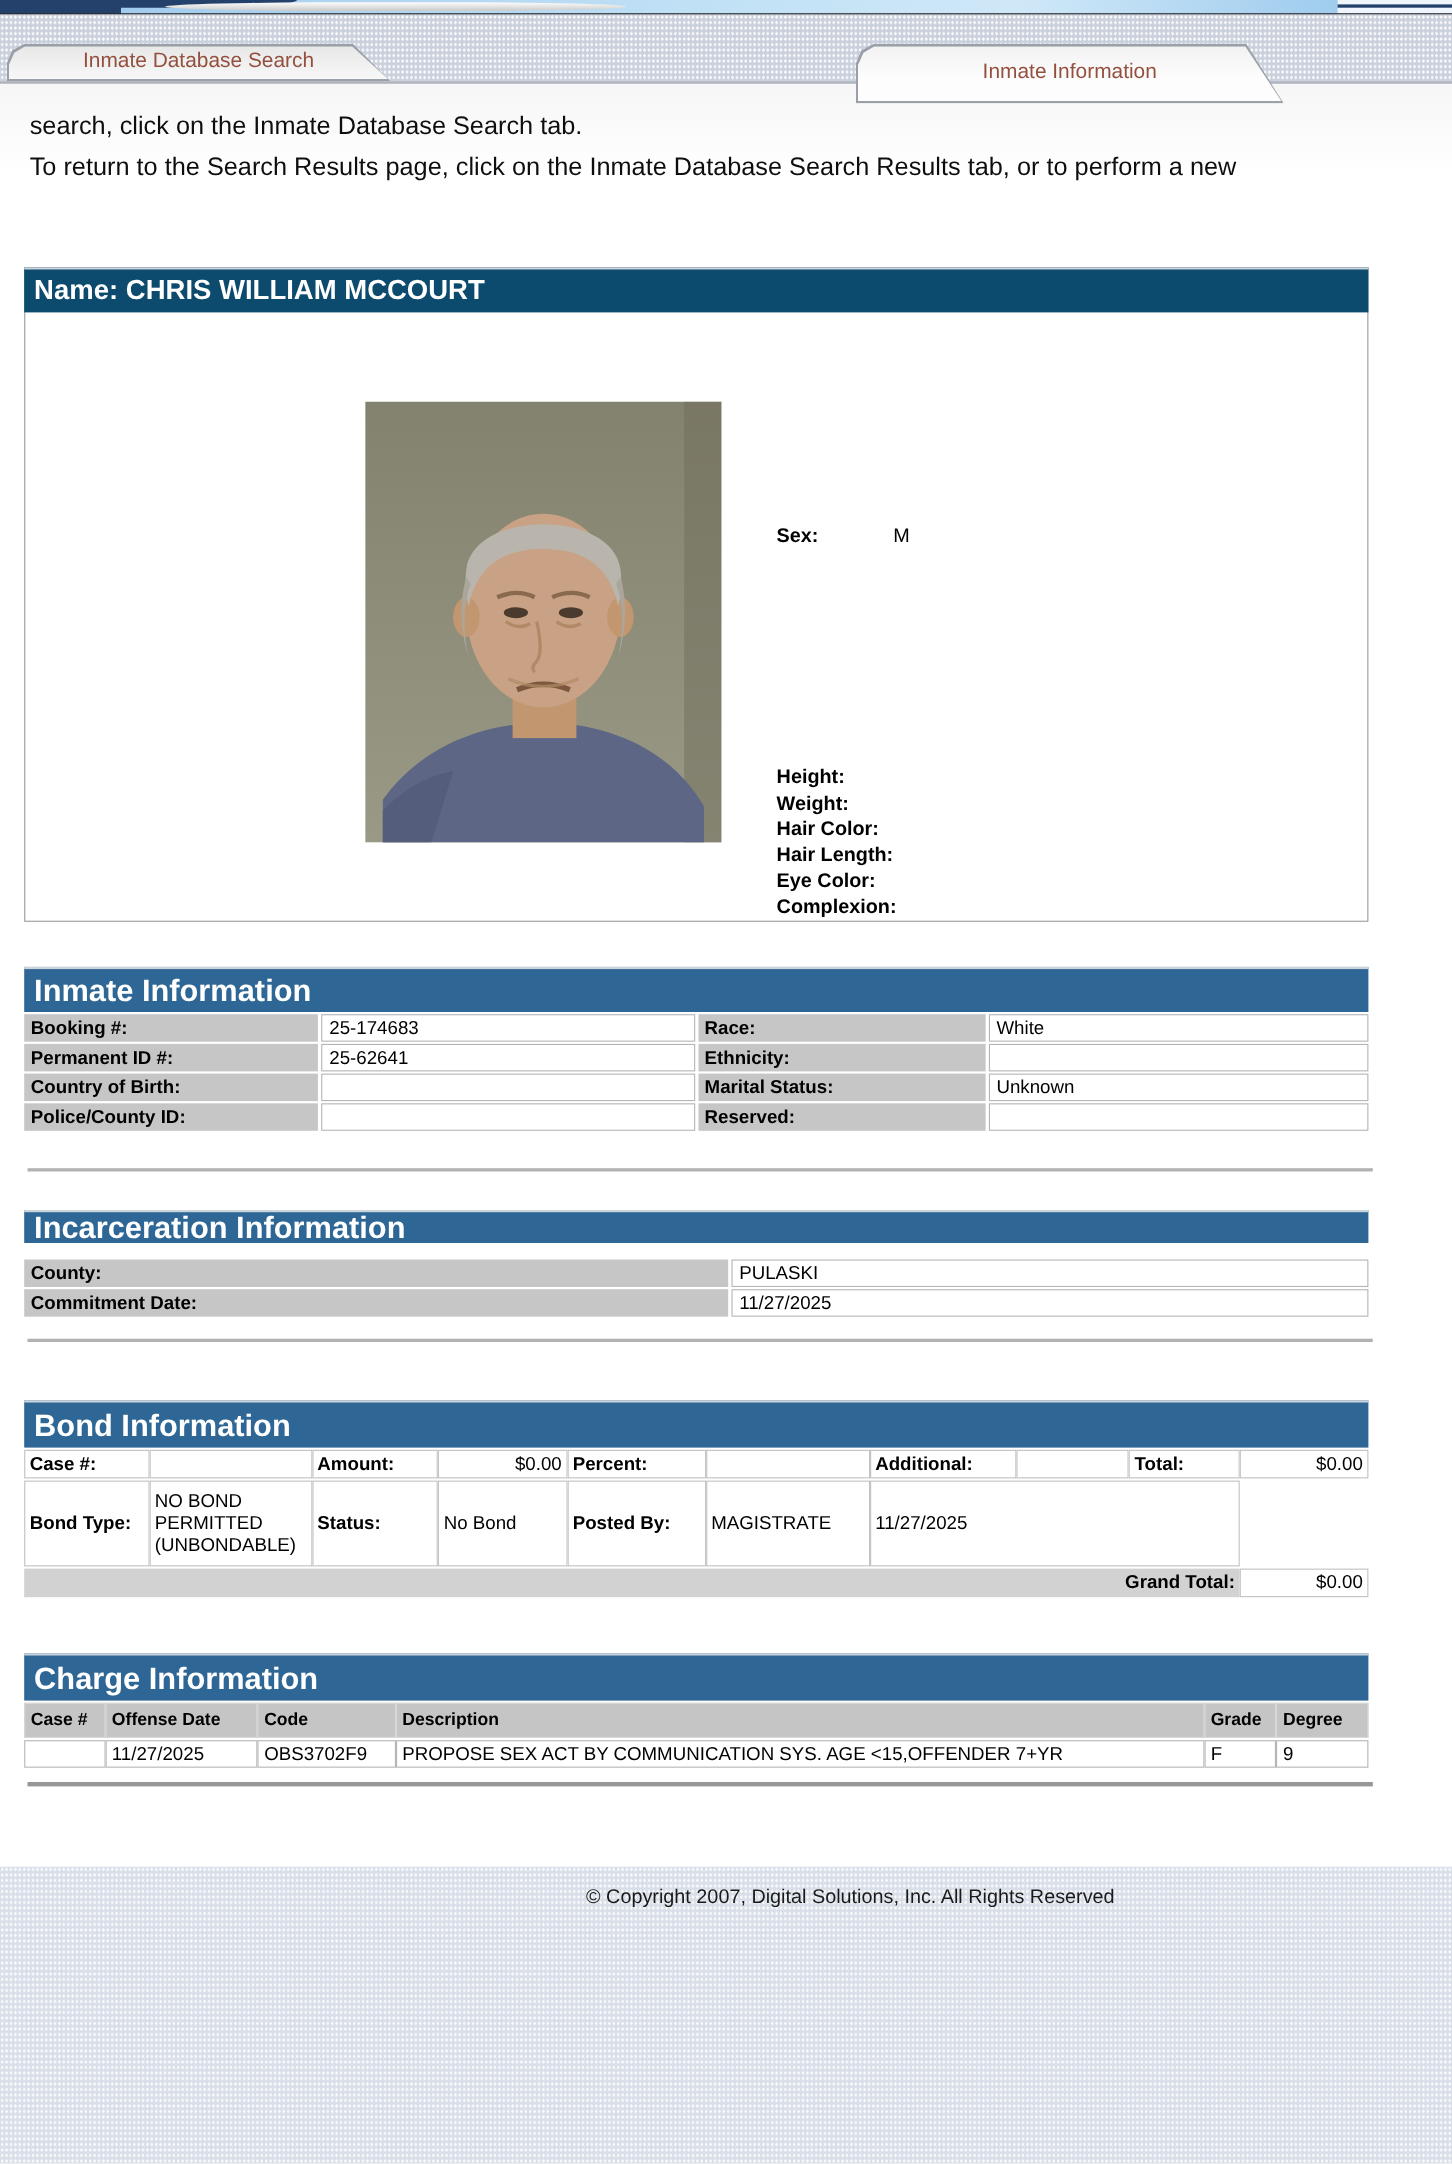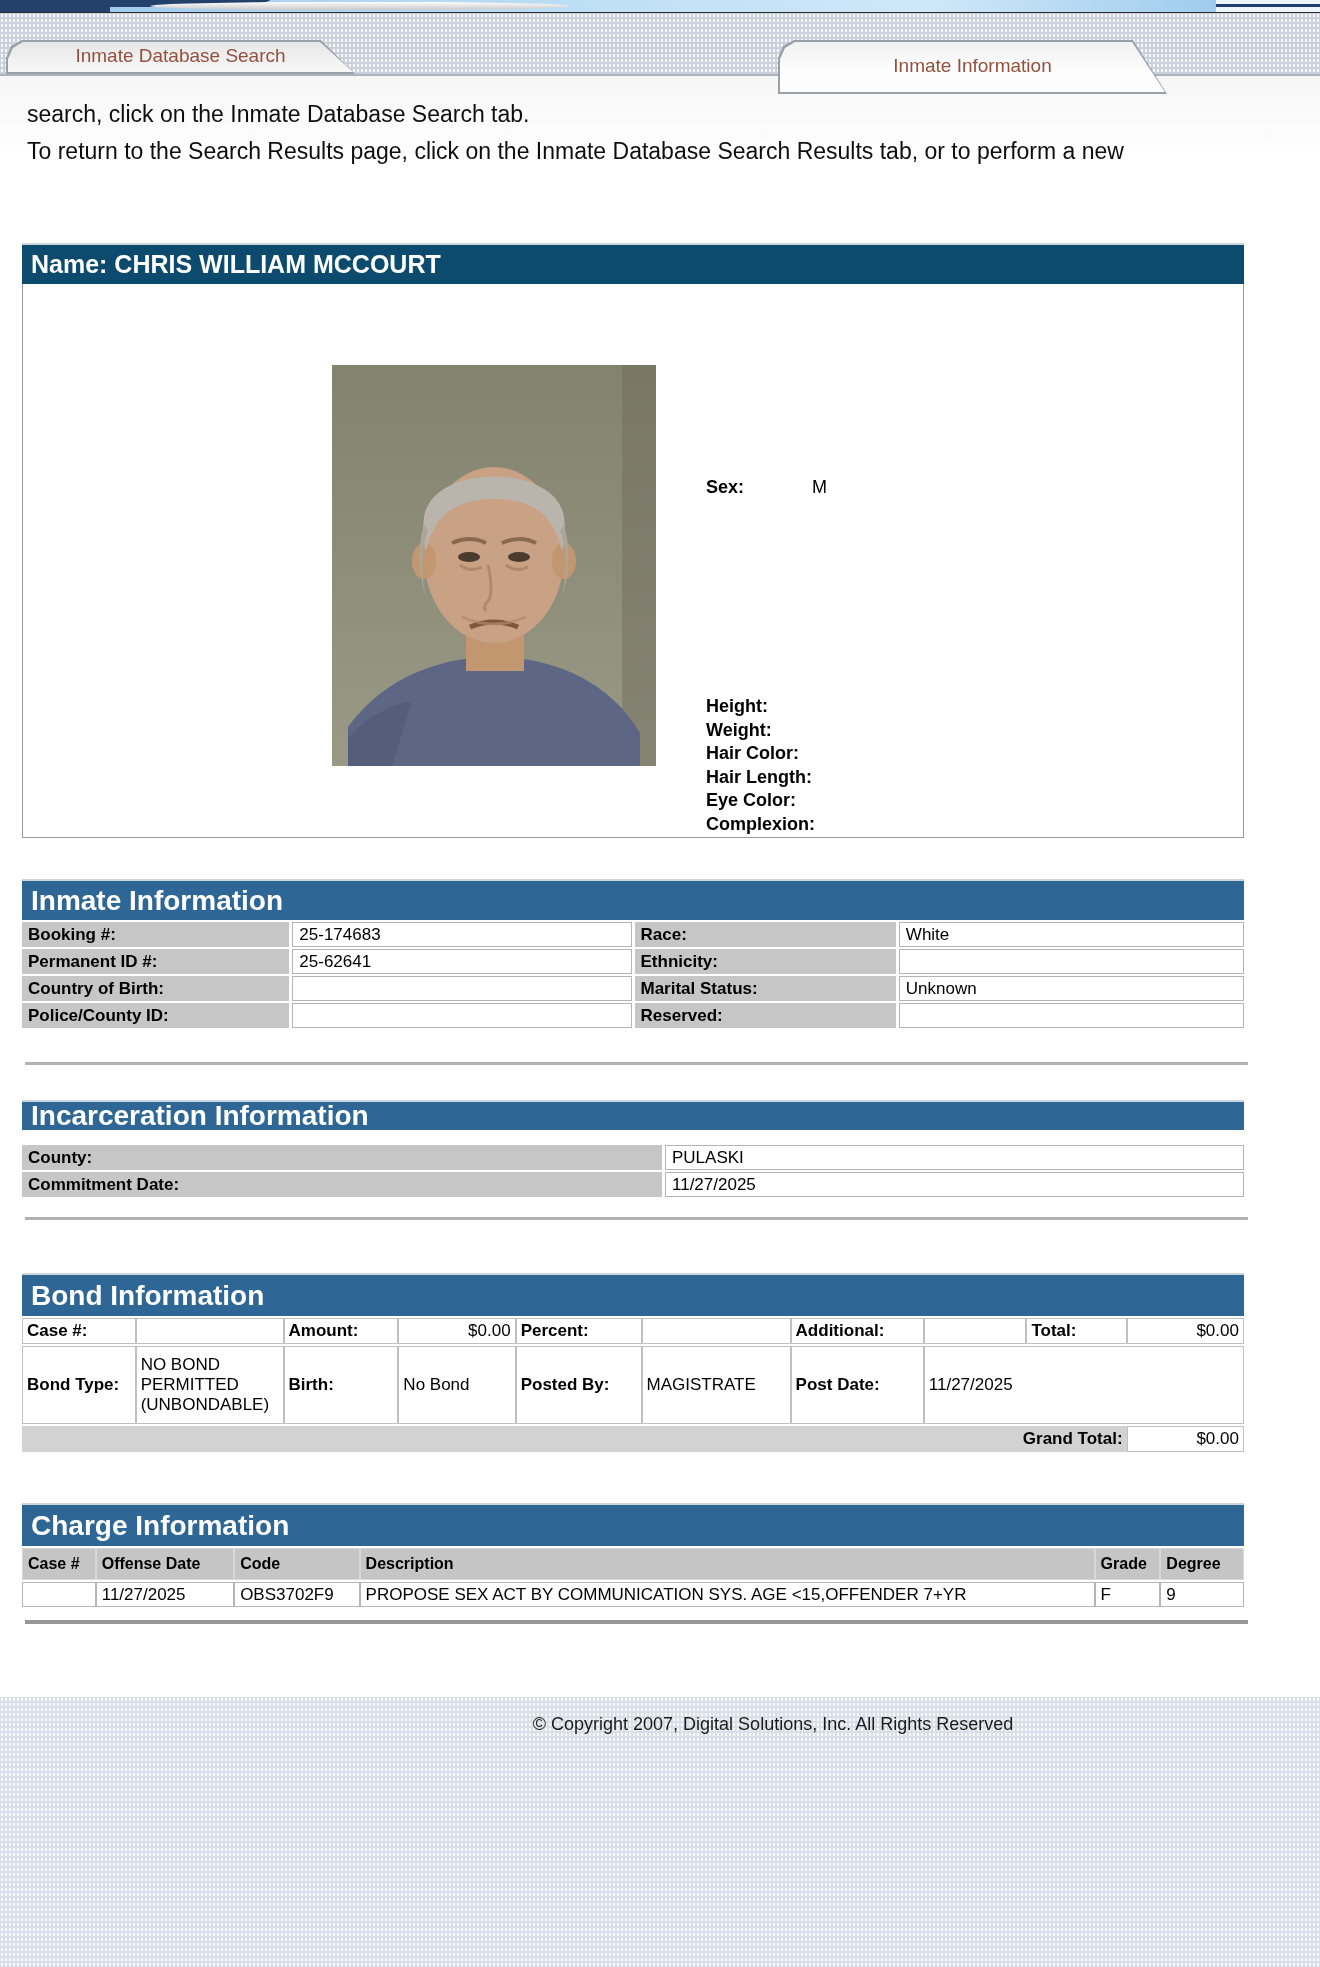--- a/index.html
+++ b/index.html
@@ -231,25 +231,24 @@
     <div class="bcell right brow1">$0.00</div>
     <div class="bcell bold brow1">Percent:</div>
     <div class="bcell brow1"></div>
     <div class="bcell bold brow1">Additional:</div>
     <div class="bcell brow1"></div>
     <div class="bcell bold brow1">Total:</div>
     <div class="bcell right brow1">$0.00</div>
 
     <div class="bcell bold brow2">Bond Type:</div>
     <div class="bcell brow2">NO BOND PERMITTED (UNBONDABLE)</div>
-    <div class="bcell bold brow2">Birth:</div>
+    <div class="bcell bold brow2">Status:</div>
     <div class="bcell brow2">No Bond</div>
     <div class="bcell bold brow2">Posted By:</div>
     <div class="bcell brow2">MAGISTRATE</div>
-    <div class="bcell bold brow2">Post Date:</div>
     <div class="bcell brow2" style="grid-column:span 3;">11/27/2025</div>
 
     <div class="bcell gt-label">Grand Total:</div>
     <div class="bcell right gt-value">$0.00</div>
   </div>
 
   <div class="sec-header charge-header">Charge Information</div>
   <div class="grid charge-grid">
     <div class="chead">Case #</div>
     <div class="chead">Offense Date</div>

